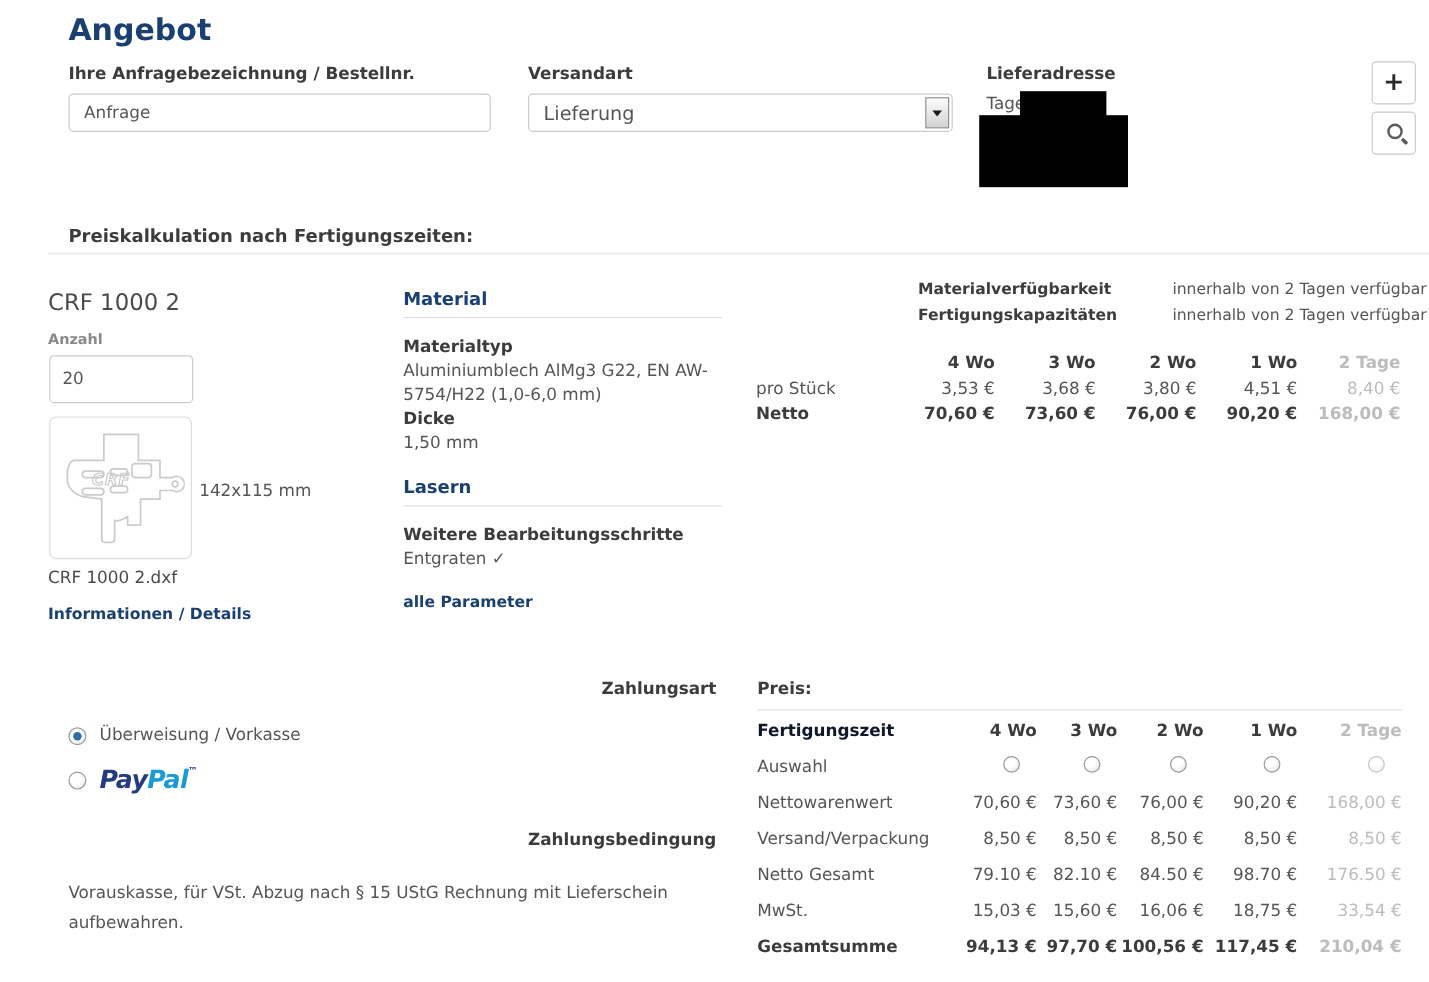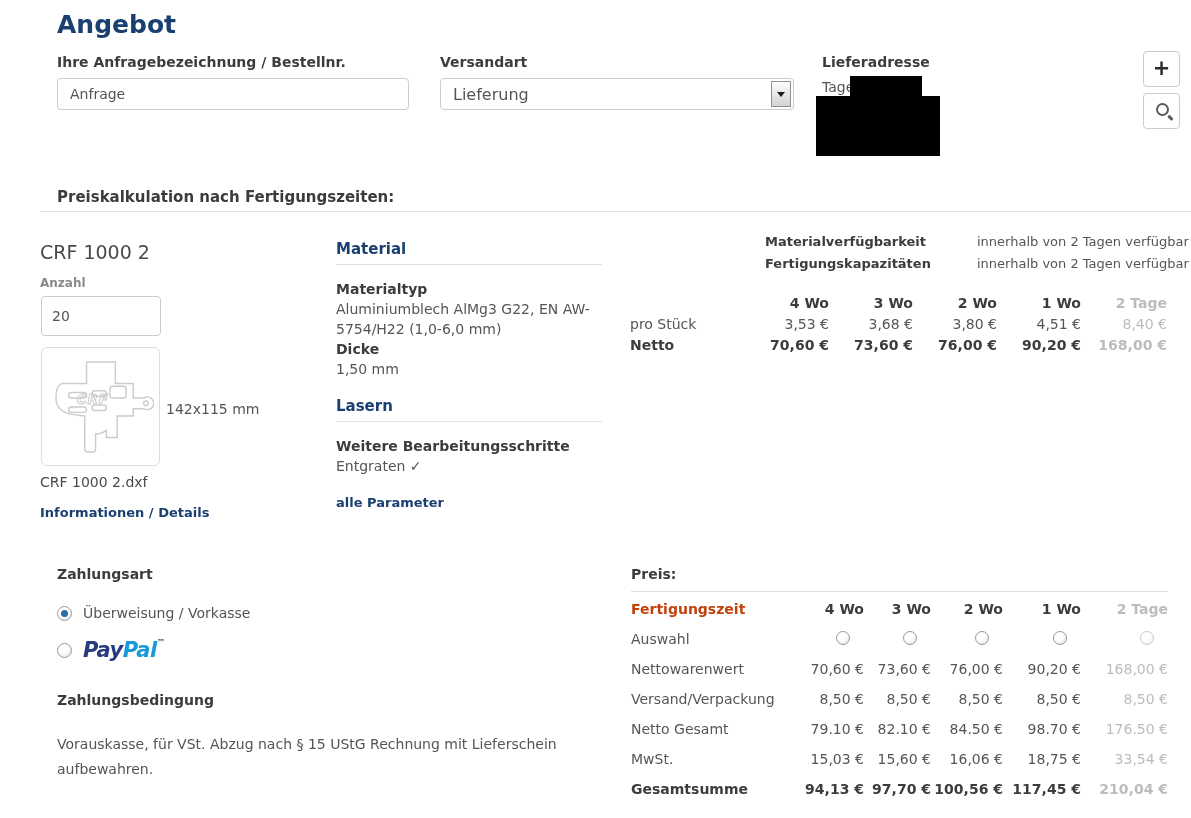--- a/index.html
+++ b/index.html
@@ -2,21 +2,21 @@
 <html><head>
 <meta charset="utf-8">
 <style>
   * { box-sizing: border-box; margin: 0; padding: 0; }
   html,body { width:1191px; height:818px; background:#fff; overflow:hidden; }
   body { font-family:"DejaVu Sans","Liberation Sans",sans-serif; color:#555; position:relative; }
   .abs { position:absolute; }
 
   .page-title { left:57px; top:10px; font-size:25px; font-weight:bold; color:#1a4071; }
 
-  .field-label { font-size:14px; font-weight:bold; color:#3c3c3c; }
+  .field-label { font-size:14px; font-weight:bold; color:#3c3c3c;text-align:right; }
   .text-input { border:1px solid #ccc; border-radius:4px; font-family:inherit;
                 font-size:14px; color:#555; padding-left:12px; background:#fff; }
 
   
   .select-box { left:440px; top:78px; width:354px; height:32px; border:1px solid #ccc;
                 border-radius:4px; background:#fff; font-size:16px; color:#555;
                 display:flex; align-items:center; padding-left:12px; cursor:pointer; }
   .select-arrow-btn { position:absolute; right:2px; top:2px; bottom:2px; width:20px;
                 border:1px solid #909090; background:linear-gradient(#fdfdfd,#d2d2d2);
                 display:flex; align-items:center; justify-content:center; }
@@ -220,21 +220,21 @@
   </div>
   <div class="field-label" style="margin-top:30px;">Zahlungsbedingung</div>
   <div class="terms-text" style="width:528px;">Vorauskasse, für VSt. Abzug nach § 15 UStG Rechnung mit Lieferschein aufbewahren.</div>
 </div>
 
 <div class="abs price-block">
   <div class="price-heading">Preis:</div>
   <table class="price-table">
     <tbody>
         <tr class="hdr">
-      <td class="c0 lbl" style="font-weight:bold;color:#c2410c;">Fertigungszeit</td>
+      <td class="c0 lbl" style="font-weight:bold;color:#0f172a;">Fertigungszeit</td>
       <td class="c1">4 Wo</td>
       <td class="c2">3 Wo</td>
       <td class="c3">2 Wo</td>
       <td class="c4">1 Wo</td>
       <td class="c5 muted">2 Tage</td>
     </tr>
     <tr>
       <td class="c0 lbl">Auswahl</td>
       <td class="c1"><span class="radio cell-radio"></span></td>
       <td class="c2"><span class="radio cell-radio"></span></td>

